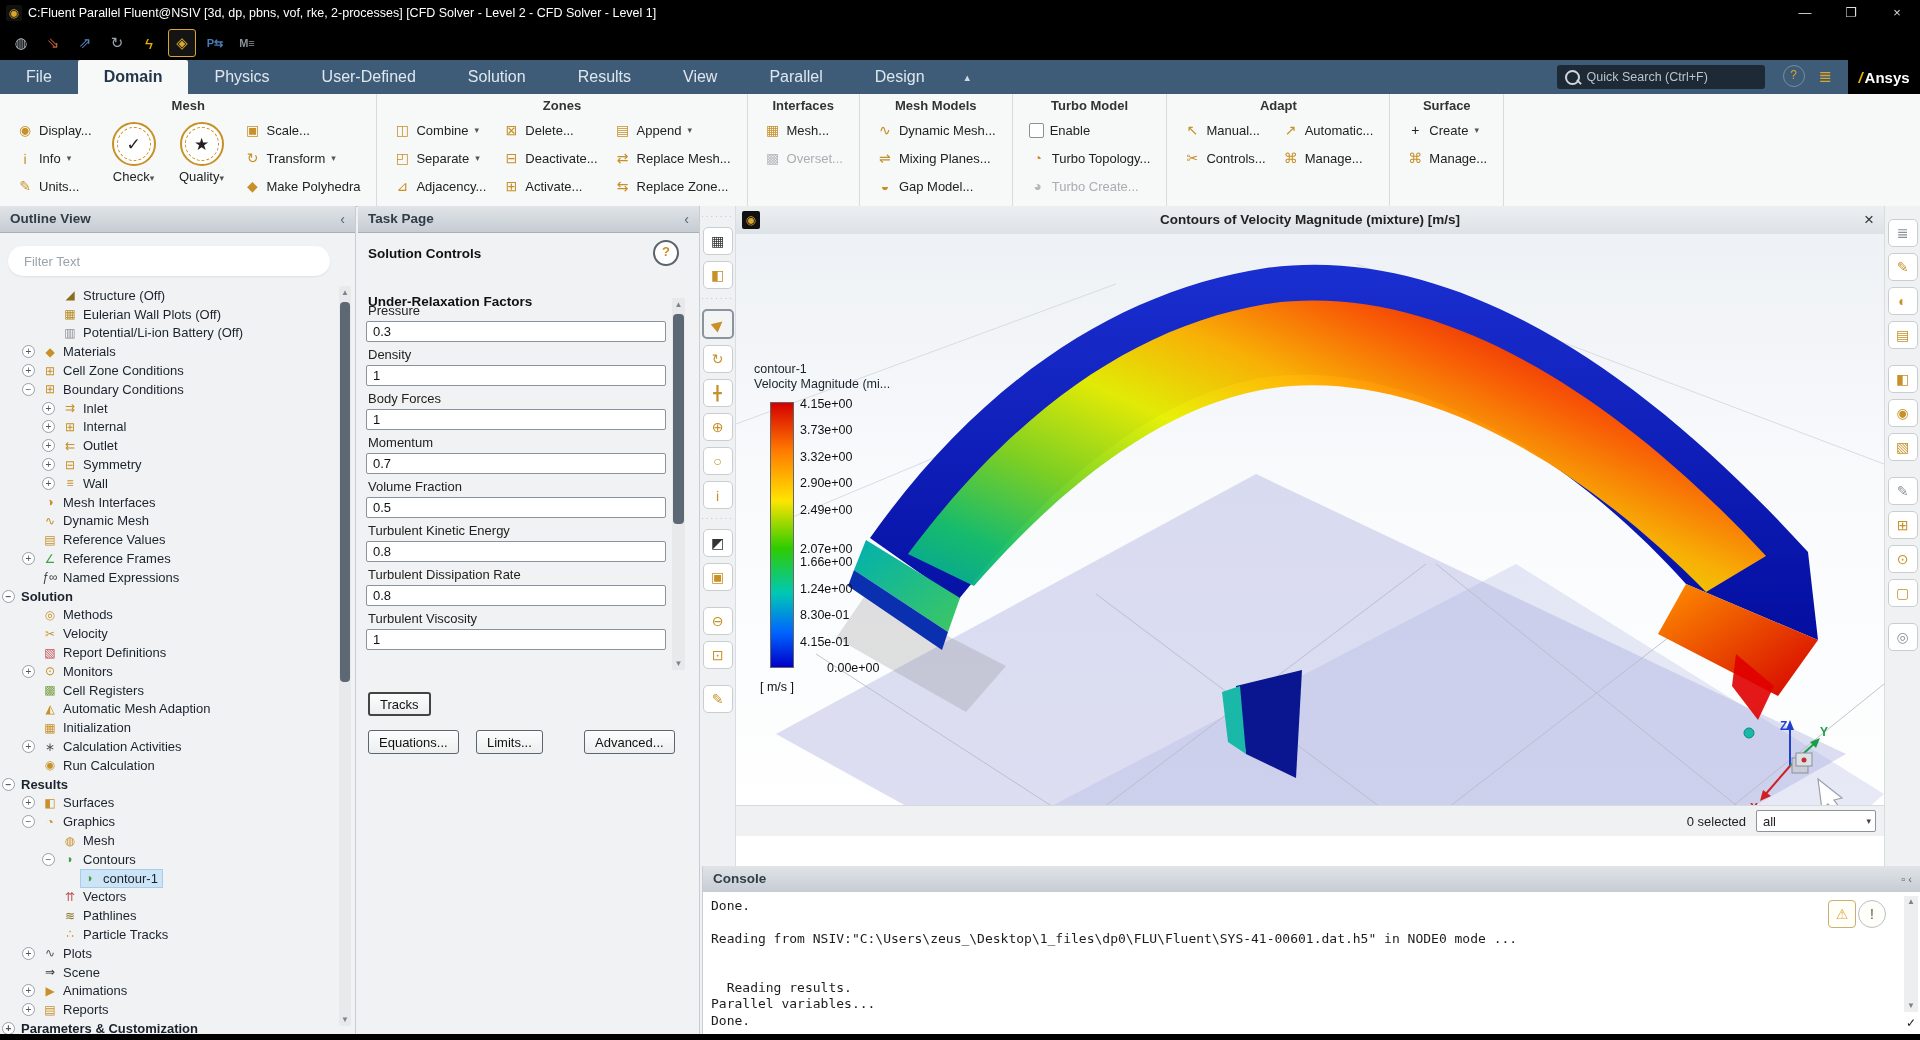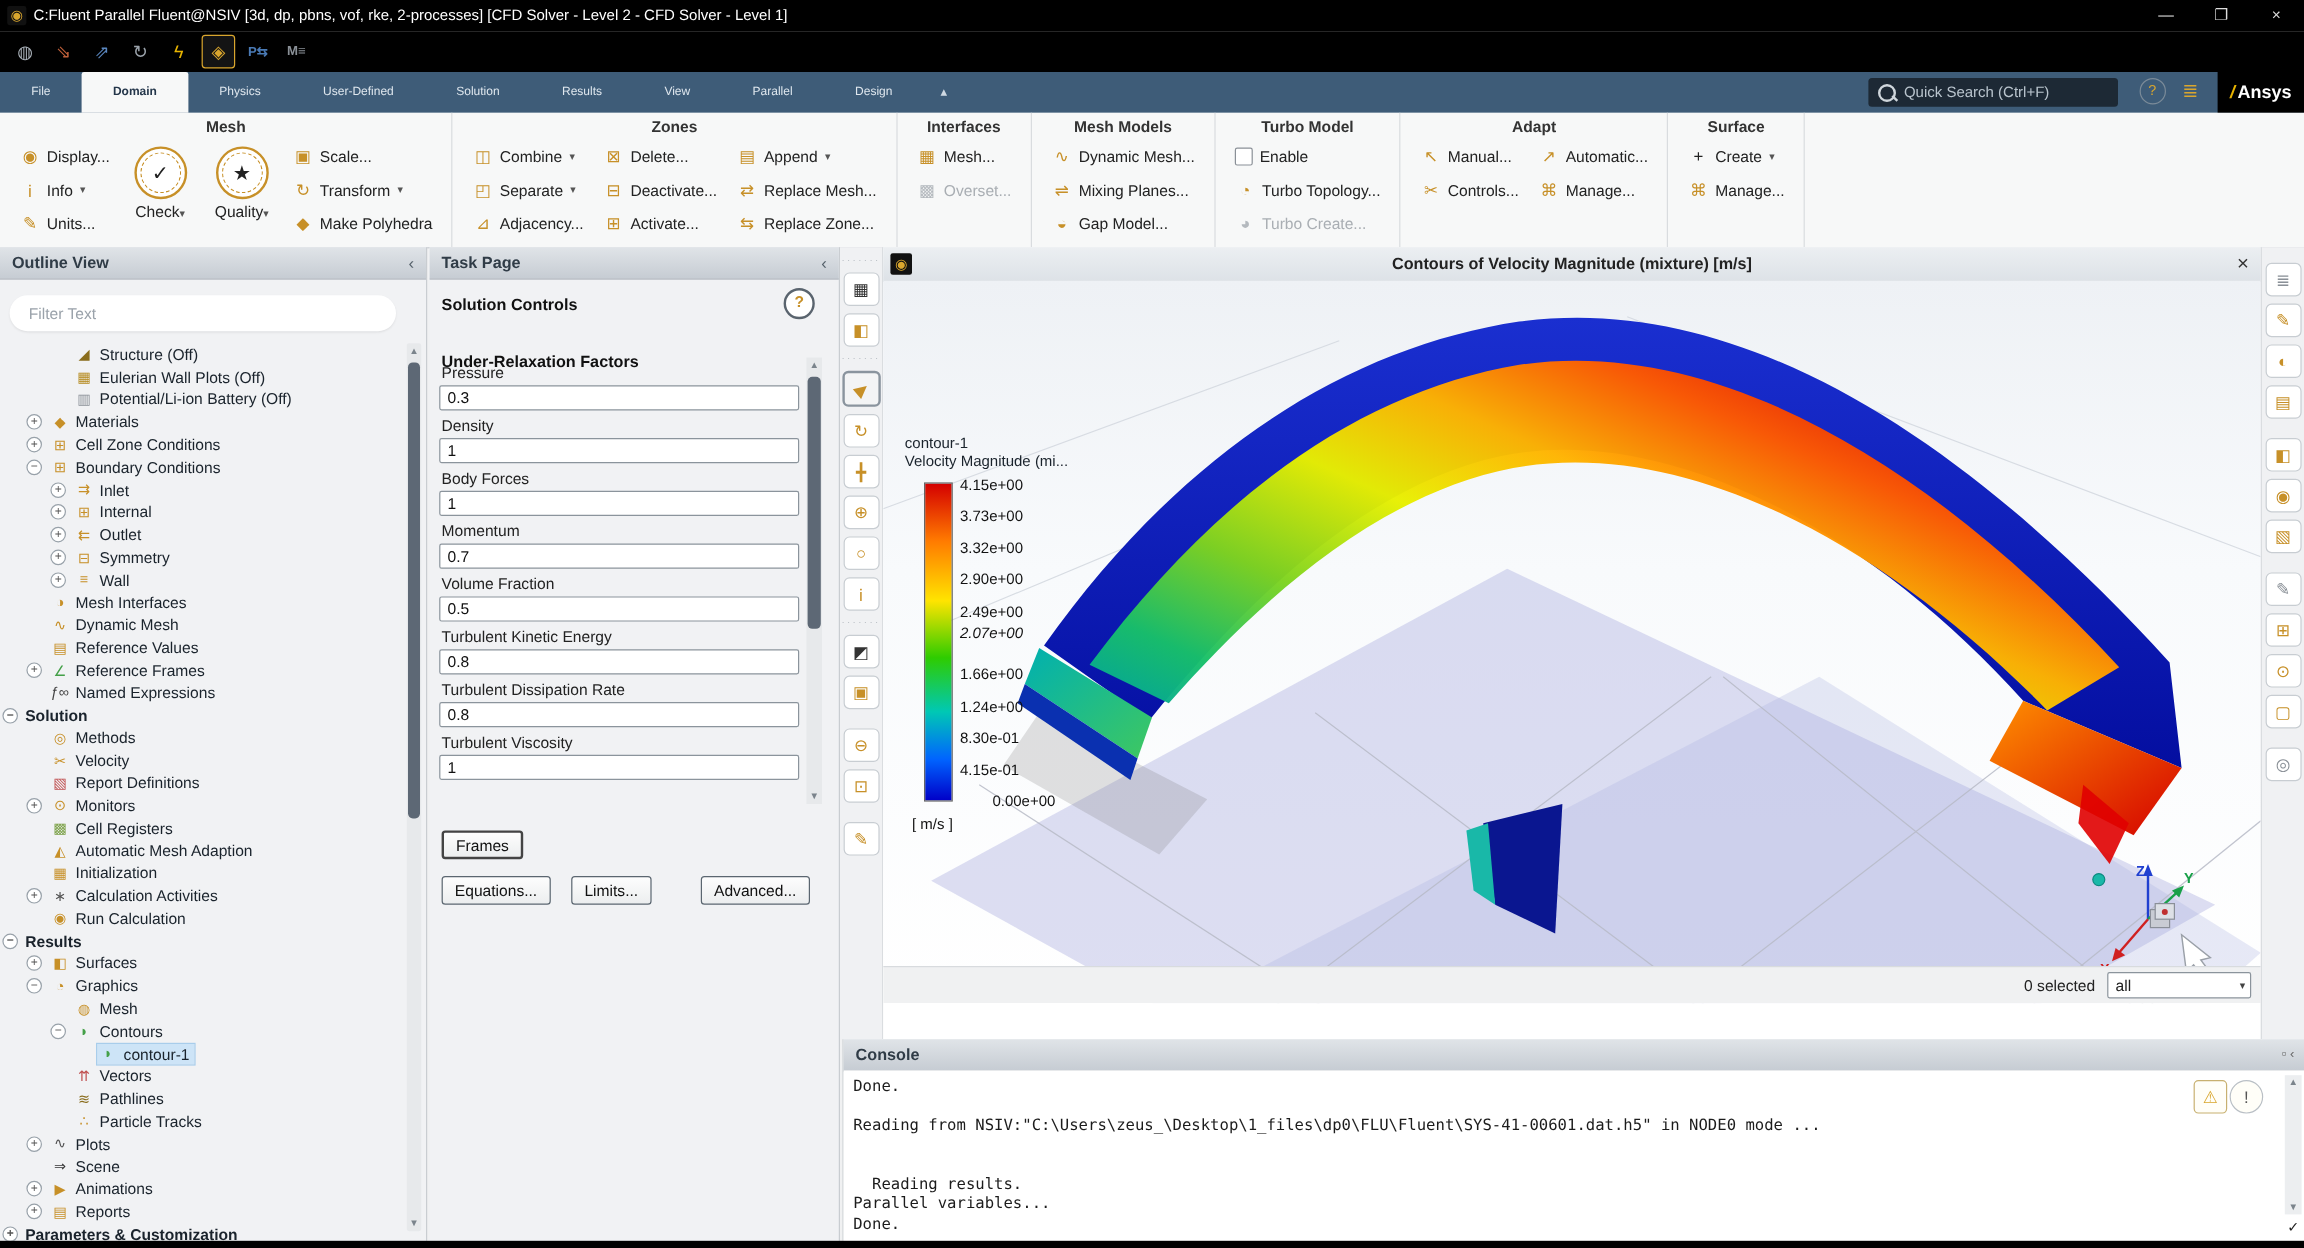--- a/index.html
+++ b/index.html
@@ -15,21 +15,21 @@
   #win-controls{margin-left:auto;display:flex;}
   #win-controls span{width:46px;text-align:center;font-size:13px;line-height:26px;color:#ddd;cursor:default;}
 
   
   #qat{left:0;top:26px;width:1920px;height:34px;background:#000;display:flex;align-items:center;gap:6px;padding-left:8px;box-sizing:border-box;}
   .qicon{width:26px;height:26px;display:flex;align-items:center;justify-content:center;
          font-size:15px;border-radius:3px;cursor:default;}
 
   
   #tabbar{left:0;top:60px;width:1920px;height:34px;background:#3e5c78;display:flex;align-items:flex-end;}
-  .tab{padding:0 26px;height:34px;line-height:34px;font-size:10px;color:#dfe7ee;cursor:default;}
+  .tab{padding:0 26px;height:34px;line-height:34px;font-size:16px;color:#dfe7ee;cursor:default;}
   .tab.active{background:#f7f8f8;color:#24364a;font-weight:bold;border-radius:2px 2px 0 0;}
   #tab-collapse{color:#cfd9e2;font-size:11px;padding:0 14px;line-height:34px;}
   #searchbox{margin-left:auto;width:200px;height:24px;margin-bottom:5px;background:#1d2935;border-radius:3px;
              display:flex;align-items:center;color:#b9c4cd;font-size:12.5px;padding-left:8px;}
   #search-glass{width:11px;height:11px;border:2px solid #cfd6dc;border-radius:50%;position:relative;margin-right:7px;flex:none;}
   #search-glass::after{content:"";position:absolute;left:9px;top:9px;width:6px;height:2px;background:#cfd6dc;transform:rotate(45deg);}
   #help-btn{width:20px;height:20px;border:1px solid #7b8b99;border-radius:50%;color:#d9a62e;text-align:center;
             line-height:19px;font-size:12px;margin:0 14px 7px 18px;}
   #doc-btn{color:#d9a62e;font-size:16px;margin:0 16px 7px 0;line-height:20px;}
   #ansys-logo{width:72px;height:34px;background:#000;display:flex;align-items:center;justify-content:center;
@@ -701,21 +701,21 @@
       <div class="tfield"><label>Volume Fraction</label><input value="0.5" style=""></div>
       <div class="tfield"><label>Turbulent Kinetic Energy</label><input value="0.8" style=""></div>
       <div class="tfield"><label>Turbulent Dissipation Rate</label><input value="0.8" style=""></div>
       <div class="tfield"><label>Turbulent Viscosity</label><input value="1" style=""></div>
     </div>
   <div id="tp-sb">
     <span class="arr" style="top:0;">▲</span>
     <span class="thumb"></span>
     <span class="arr" style="bottom:0;">▼</span>
   </div>
-  <button class="tp-btn" id="btn-default">Frames</button>
+  <button class="tp-btn" id="btn-default">Tracks</button>
   <button class="tp-btn" id="btn-equations">Equations...</button>
   <button class="tp-btn" id="btn-limits">Limits...</button>
   <button class="tp-btn" id="btn-advanced">Advanced...</button>
 </div>
 
 <div id="gfx-lefttools" class="abs">
     <div class="ghandle">·······</div>
     <div class="gbtn">
       <span style="color: rgb(51, 51, 51); display: inline-block;">▦</span>
     </div>
@@ -852,21 +852,21 @@
     <div id="legend">
       <div class="lt">contour-1</div>
       <div class="lt">Velocity Magnitude (mi...</div>
       <div id="cbar"></div>
       <div id="legend-ticks">
           <div class="tick" style="top: 36px;">4.15e+00</div>
           <div class="tick" style="top: 62.4px;">3.73e+00</div>
           <div class="tick" style="top: 88.8px;">3.32e+00</div>
           <div class="tick" style="top: 115.2px;">2.90e+00</div>
           <div class="tick" style="top: 141.6px;">2.49e+00</div>
-          <div class="tick" style="top: 160px; font-style: italic;">2.07e+00</div>
+          <div class="tick" style="top: 181px;">2.07e+00</div>
           <div class="tick" style="top: 194.4px;">1.66e+00</div>
           <div class="tick" style="top: 220.8px;">1.24e+00</div>
           <div class="tick" style="top: 247.2px;">8.30e-01</div>
           <div class="tick" style="top: 273.6px;">4.15e-01</div>
           <div class="tick" style="top: 300px; padding-left: 27px;">0.00e+00</div>
         </div>
       <div id="legend-unit">[ m/s ]</div>
     </div>
     <div id="gfx-status">
       <span id="status-count">0 selected</span>

